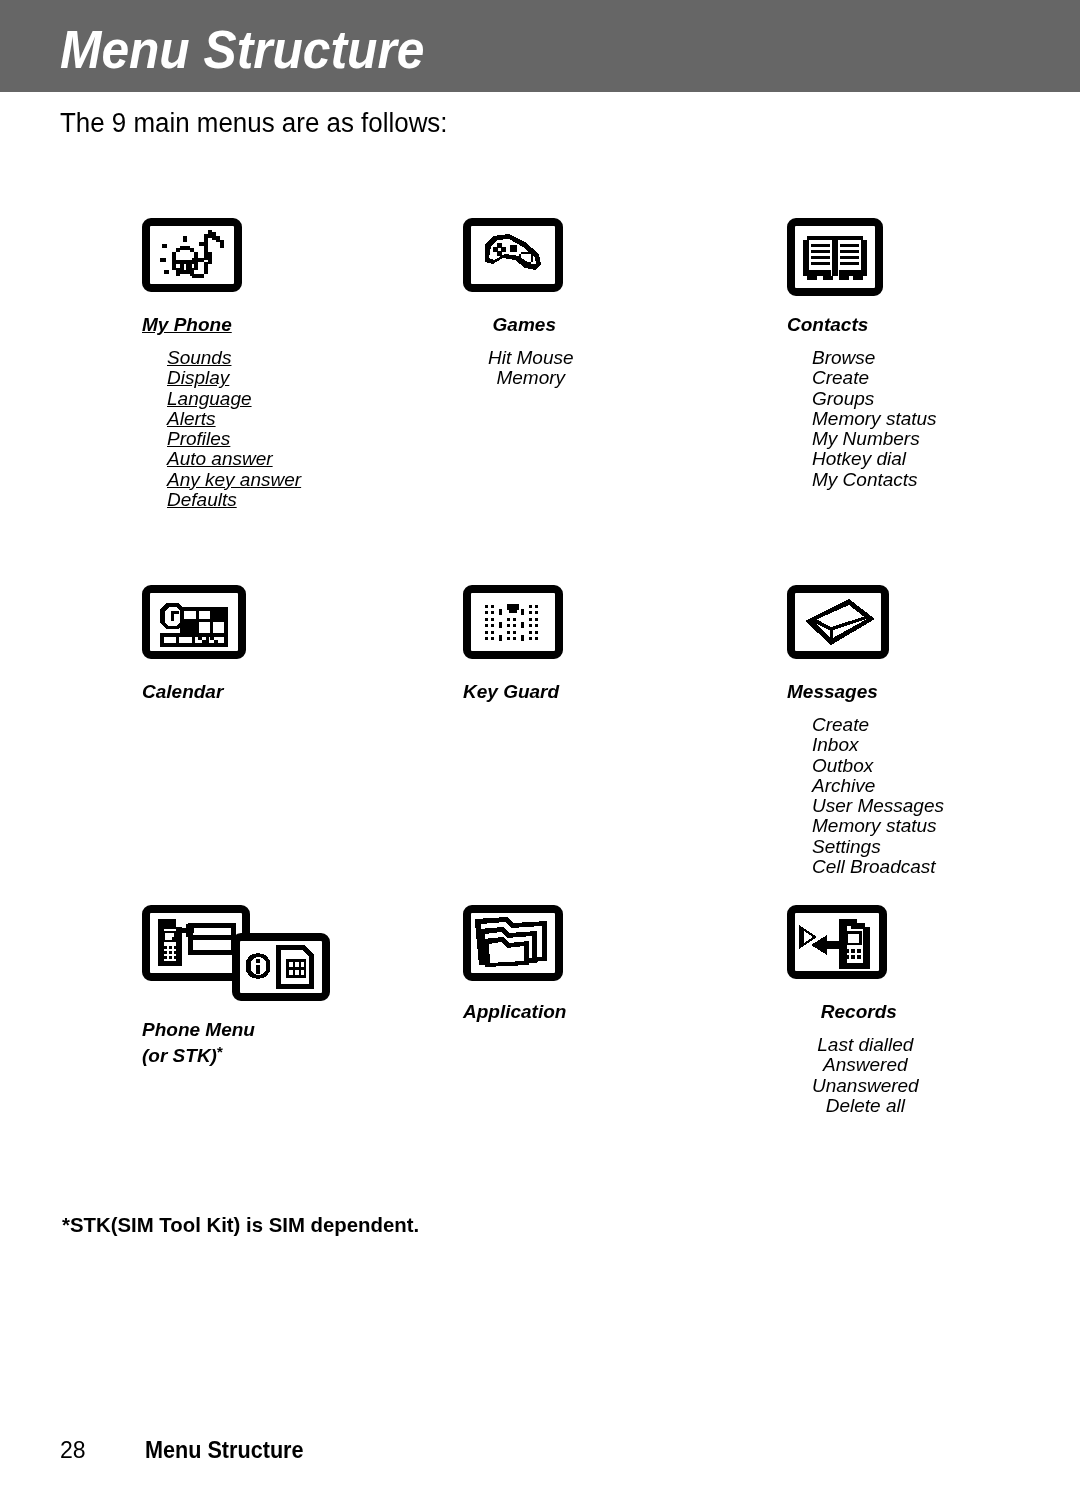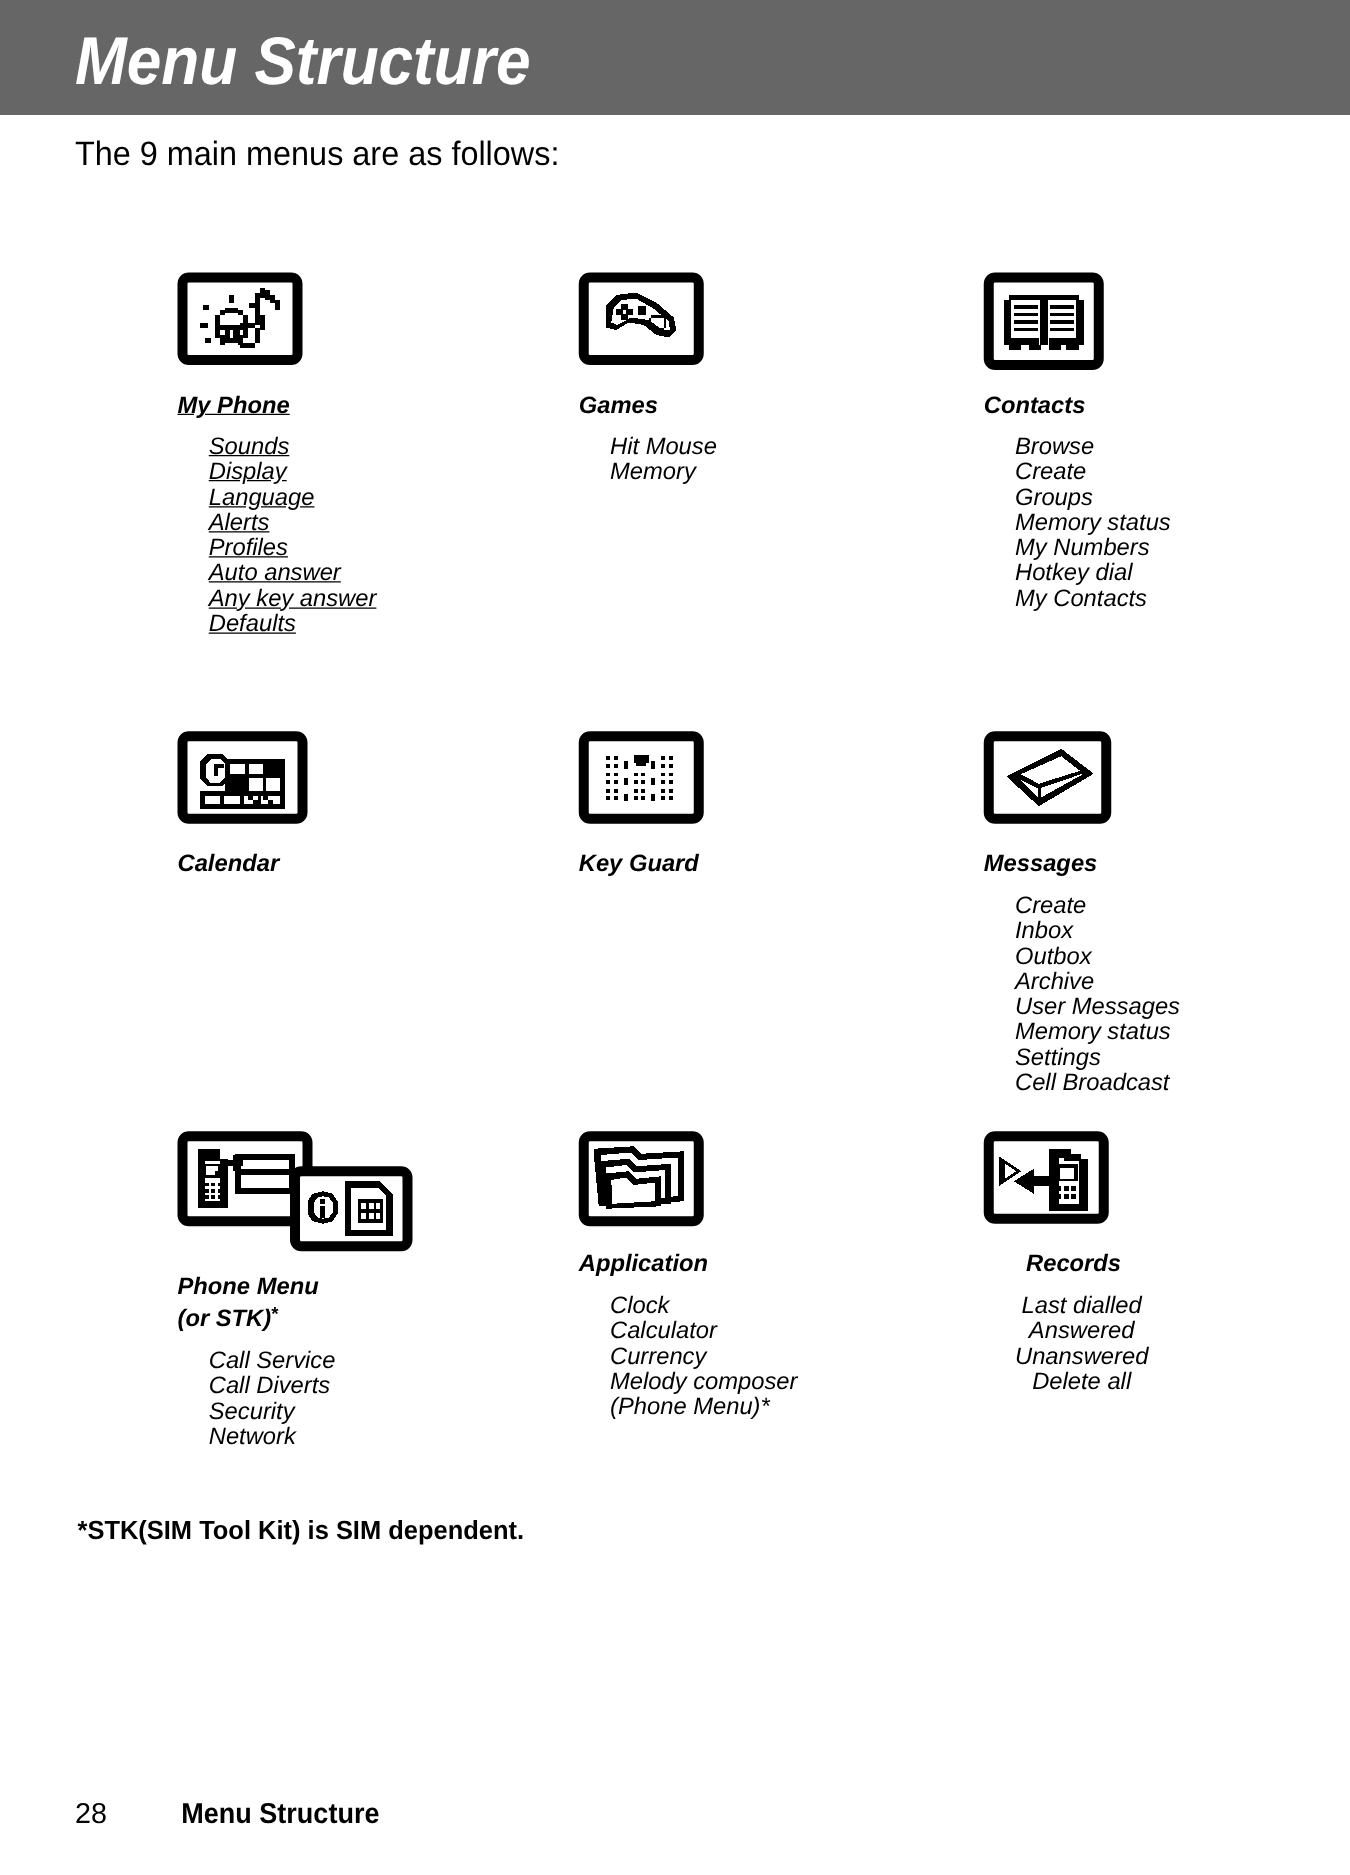--- a/index.html
+++ b/index.html
@@ -199,21 +199,21 @@
     <li>Display</li>
     <li>Language</li>
     <li>Alerts</li>
     <li>Profiles</li>
     <li>Auto answer</li>
     <li>Any key answer</li>
     <li>Defaults</li>
   </ul>
 </div>
 
-<div class="menu-cell" style="left:463px; top:218px;">
+<div class="menu-cell" style="left:463px; top:218px;text-align:center;">
   <div class="cell-icon">
     <div class="icon-frame" style="width:100px;height:74px;"></div>
     <svg class="icon-svg" width="100" height="74" viewBox="0 0 100 74">
       <g fill="#000000">
 
         <path d="M22 26 L30 18 L46 16 L62 24 L76 36 L78 46 L72 52 L62 50 L52 42 L40 40 L30 46 L22 44 Z"></path>
       </g>
       <g fill="#ffffff">
         <path d="M28 28 L34 22 L46 21 L60 29 L72 39 L73 46 L67 46 L56 38 L42 36 L31 42 L26 40 Z"></path>
       </g>
@@ -485,26 +485,20 @@
         <rect x="63" y="29" width="4" height="5"></rect>
         <rect x="69" y="29" width="3" height="5"></rect>
         <rect x="57" y="37" width="4" height="5"></rect>
         <rect x="63" y="37" width="4" height="5"></rect>
         <rect x="69" y="37" width="3" height="5"></rect>
       </g>
     </svg>
   </div>
   <div class="cell-title" style="margin-top:6px;">Phone Menu</div>
   <div class="cell-title-2"><span>(or STK)</span><span class="star-title">*</span></div>
-  <ul class="sub-list">
-    <li>Call Service</li>
-    <li>Call Diverts</li>
-    <li>Security</li>
-    <li>Network</li>
-  </ul>
 </div>
 
 <div class="menu-cell" style="left:463px; top:905px;">
   <div class="cell-icon">
     <div class="icon-frame" style="width:100px;height:76px;"></div>
     <svg class="icon-svg" width="100" height="76" viewBox="0 0 100 76">
       <g fill="#000000">
 
         <path d="M12 14 L44 12 L50 18 L84 16 L84 56 L16 60 L12 18 Z"></path>
       </g>
@@ -521,27 +515,20 @@
       <g fill="#000000">
 
         <path d="M20 34 L40 32 L46 38 L66 36 L66 60 L22 62 Z"></path>
       </g>
       <g fill="#ffffff">
         <path d="M26 39 L38 37 L44 43 L61 41 L61 56 L27 58 Z"></path>
       </g>
     </svg>
   </div>
   <div class="cell-title">Application</div>
-  <ul class="sub-list">
-    <li>Clock</li>
-    <li>Calculator</li>
-    <li>Currency</li>
-    <li>Melody composer</li>
-    <li>(Phone Menu)*</li>
-  </ul>
 </div>
 
 <div class="menu-cell" style="left:787px; top:905px;text-align:center;">
   <div class="cell-icon">
     <div class="icon-frame" style="width:100px;height:74px;"></div>
     <svg class="icon-svg" width="100" height="74" viewBox="0 0 100 74">
       <g fill="#000000">
 
         <path d="M12 20 L30 32 L12 44 Z"></path>
       </g>

